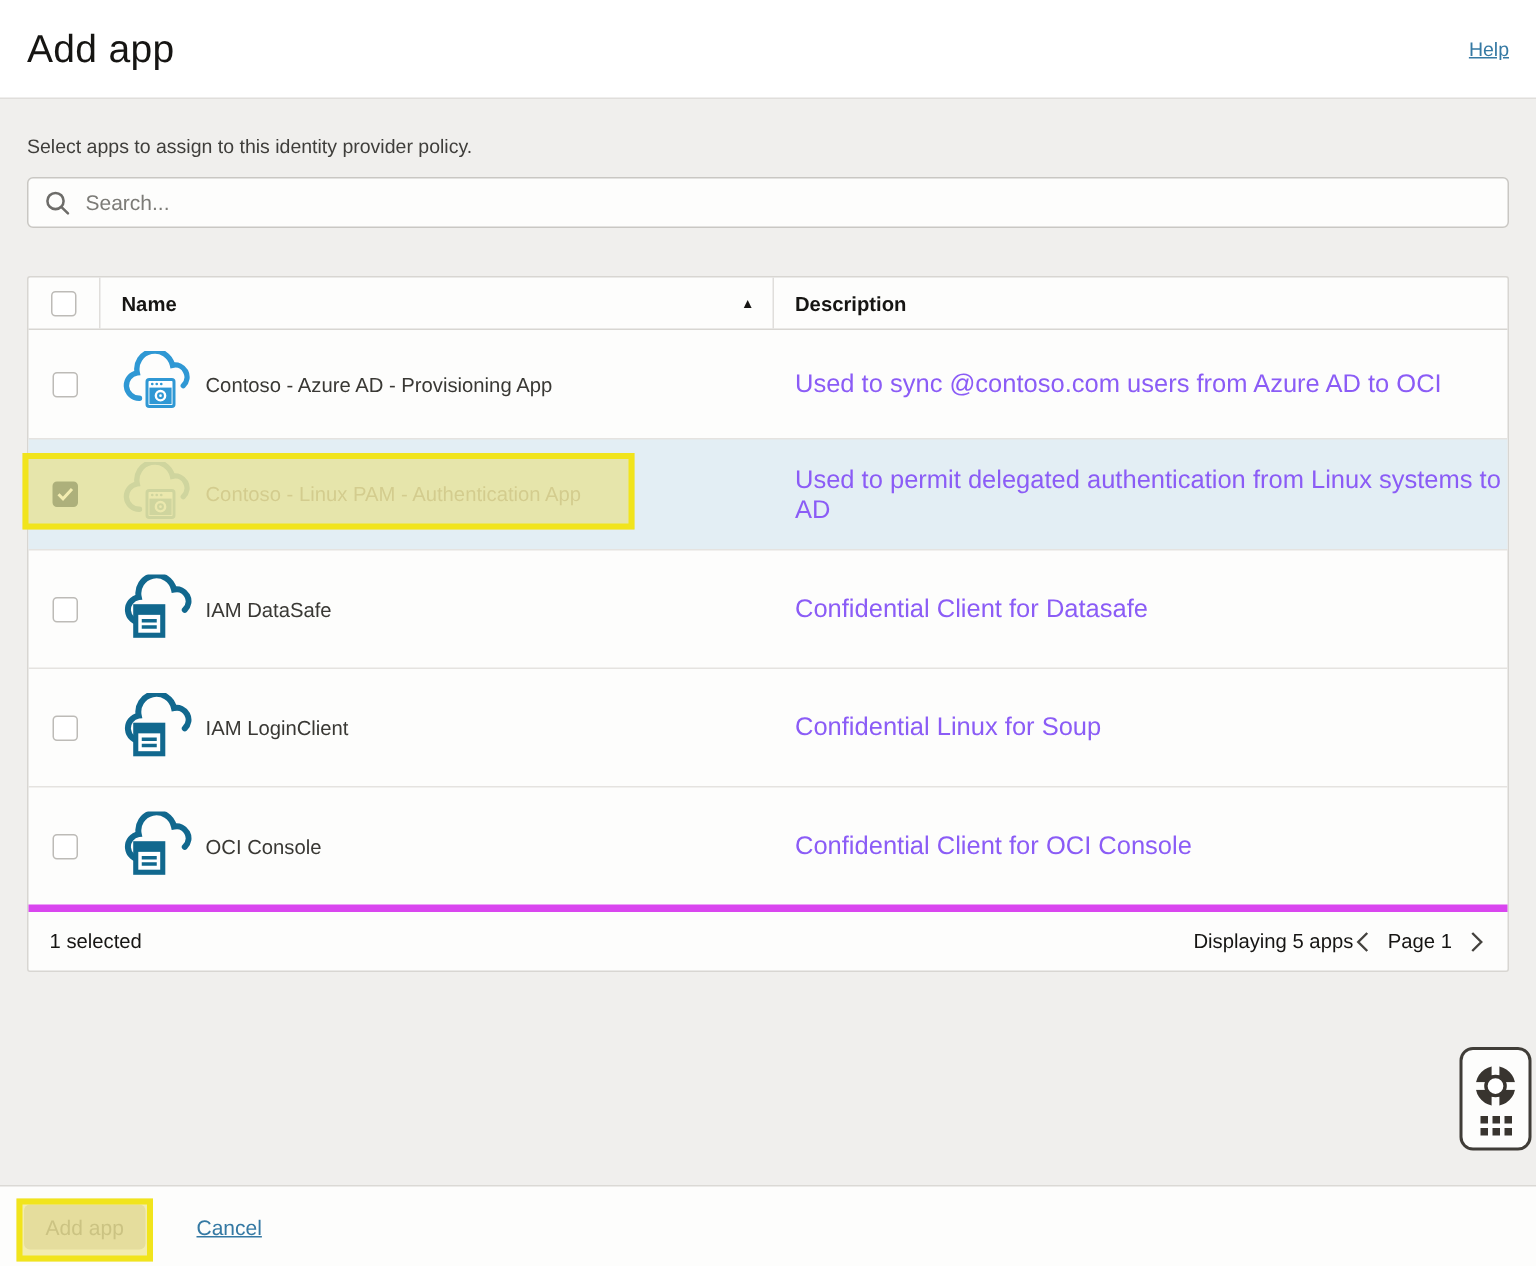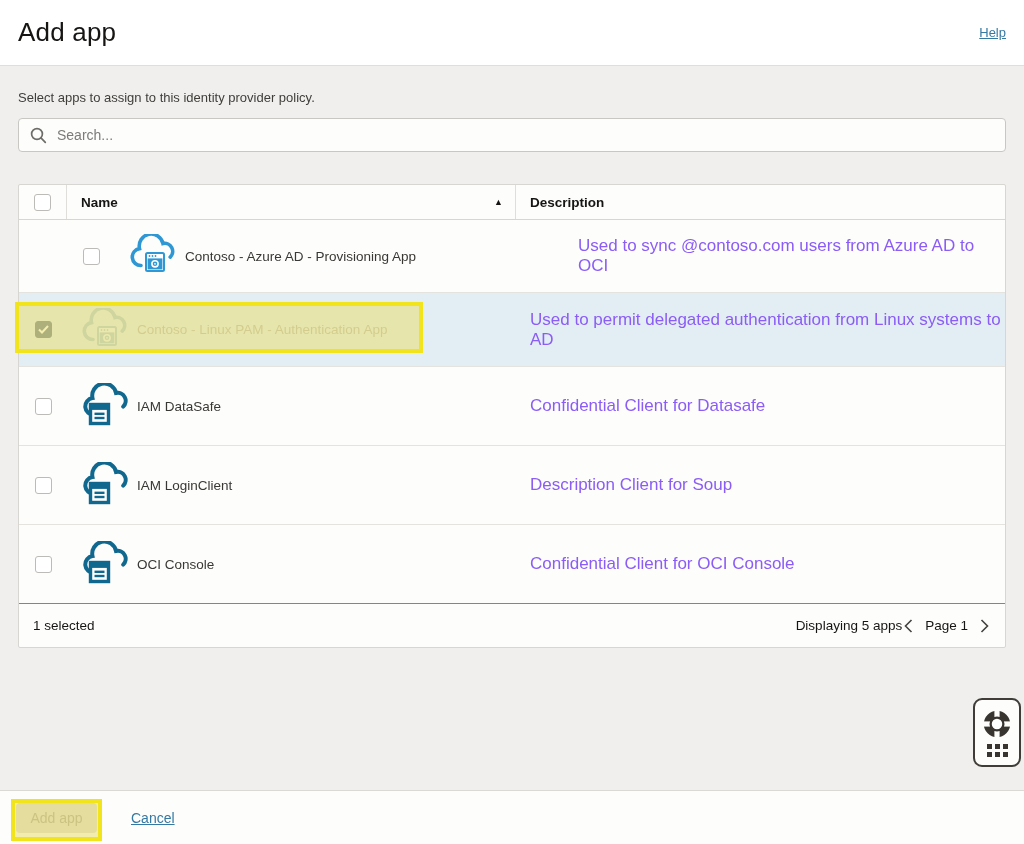--- a/index.html
+++ b/index.html
@@ -44,34 +44,34 @@
   .desc-hcell{padding-left:14px;}
   .sort-icon{font-size:9px;color:#161513;}
   .checkbox{
     width:17px;height:17px;border:1px solid #bdbbb7;border-radius:3px;background:#fff;
     display:inline-flex;align-items:center;justify-content:center;cursor:pointer;box-sizing:border-box;
   }
   .checkbox svg{display:none;}
   .checkbox.checked{background:#64798a;border-color:#64798a;}
   .checkbox.checked svg{display:block;}
   .trow{border-top:1px solid #e5e3e0;}
-  .trow:first-child{border-top:none;margin-left:48px;}
+  .trow:first-child{border-top:none;}
   .trow:nth-child(1){height:72px;}
   .trow:nth-child(2){height:73px;}
   .trow:nth-child(3),.trow:nth-child(4),.trow:nth-child(5){height:78px;}
   .trow.selected{background:var(--selected-row-bg);}
   .name-cell{display:flex;align-items:center;padding-left:14px;gap:4px;}
   .name-text{font-size:13.5px;color:#393834;}
   .desc-cell{padding-left:14px;font-size:17px;color:#8b5cf6;}
   .trow.disabled .name-text{color:#b9b7b3;}
   .trow.disabled .app-icon{opacity:.38;filter:grayscale(55%);}
   .app-icon{width:52px;height:44px;display:inline-flex;align-items:center;justify-content:center;}
   
   .tfoot{
-    height:44px;border-top:1px solid #d946ef;display:flex;align-items:center;
+    height:44px;border-top:5px solid #d946ef;display:flex;align-items:center;
     justify-content:space-between;padding:0 14px;box-sizing:border-box;font-size:13.5px;color:#161513;
   }
   .tfoot-right{display:flex;align-items:center;}
   .pagination{display:flex;align-items:center;gap:10px;}
   .page-btn{background:none;border:none;padding:2px;cursor:pointer;display:flex;align-items:center;}
   
   .action-bar{
     position:absolute;left:0;right:0;top:790px;bottom:0;background:#fdfdfc;
     border-top:1px solid #dbd9d5;display:flex;align-items:center;padding:0 16px;box-sizing:border-box;
   }
@@ -221,21 +221,21 @@
       <path d="M13 32 a8.5 8.5 0 0 1 -1.5 -16.9 A12 12 0 0 1 35 10 a8 8 0 0 1 7.2 13.6" stroke="#11688e" stroke-width="4" stroke-linecap="round"></path>
       <rect x="9.5" y="21.5" width="18" height="19" fill="#fff" stroke="#11688e" stroke-width="3.4"></rect>
       <rect x="9.5" y="21.5" width="18" height="5.4" fill="#11688e"></rect>
       <line x1="13.5" y1="30.8" x2="23.5" y2="30.8" stroke="#11688e" stroke-width="2.4"></line>
       <line x1="13.5" y1="35" x2="23.5" y2="35" stroke="#11688e" stroke-width="2.4"></line>
     </svg>
             </span>
       <span class="name-text">IAM LoginClient</span>
     </div>
     <div class="desc-cell">
-      <span>Description Client for Soup</span>
+      <span>Confidential Linux for Soup</span>
     </div>
   </div>
 
   <div class="trow">
     <div class="check-cell">
       <span class="checkbox">
         
       </span>
     </div>
     <div class="name-cell">

